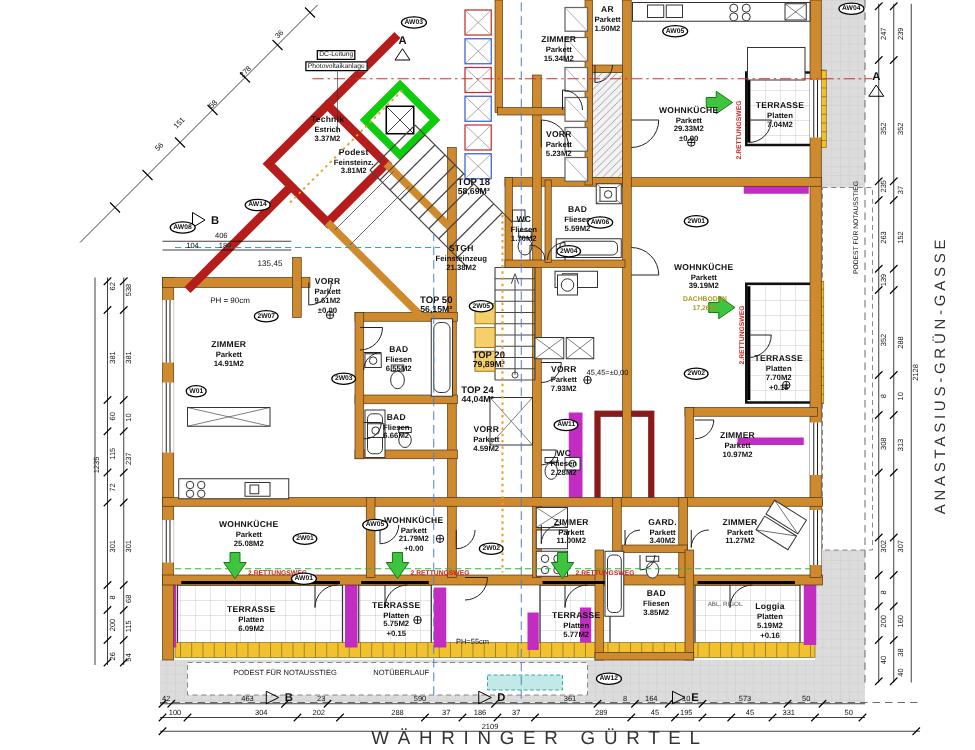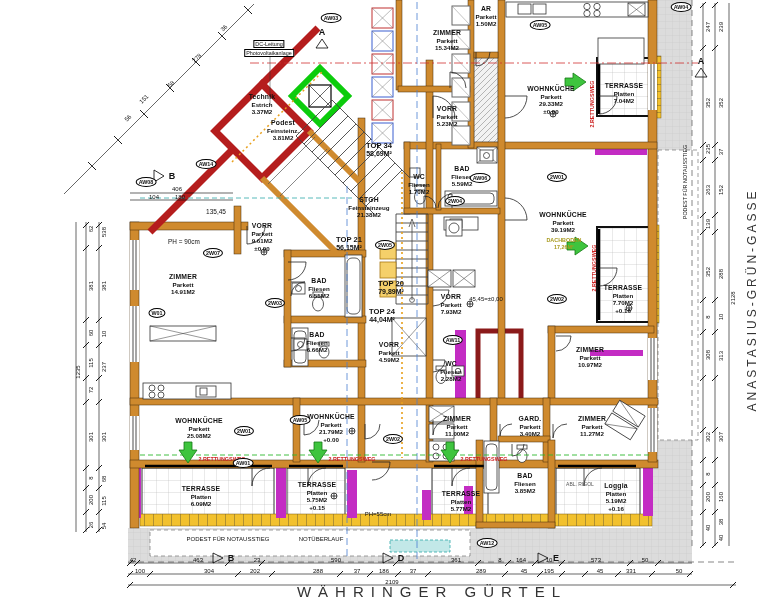--- a/index.html
+++ b/index.html
@@ -503,33 +503,33 @@
       <i>5.77M2</i>
     </div>
 <div class="lbl" style="left:616px;top:497px">
       <b>Loggia</b>
       <i>Platten</i>
       <i>5.19M2</i>
       <i>+0.16</i>
     </div>
 
 <div class="top" style="left:379px;top:150px">
-      <b>TOP 34</b>
+      <b>TOP 18</b>
       <i>58,69M²</i>
     </div>
 <div class="top" style="left:391px;top:288px">
       <b>TOP 20</b>
       <i>79,89M²</i>
     </div>
 <div class="top" style="left:382px;top:316px">
       <b>TOP 24</b>
       <i>44,04M²</i>
     </div>
 <div class="top" style="left:349px;top:244px">
-      <b>TOP 21</b>
+      <b>TOP 50</b>
       <i>56,15M²</i>
     </div>
 
 <span class="tag" style="left:331px;top:18px">AW03</span>
 <span class="tag" style="left:540px;top:25px">AW05</span>
 <span class="tag" style="left:681px;top:7px">AW04</span>
 <span class="tag" style="left:146px;top:182px">AW08</span>
 <span class="tag" style="left:206px;top:164px">AW14</span>
 <span class="tag" style="left:213px;top:253px">2W07</span>
 <span class="tag" style="left:157px;top:313px">W01</span>

